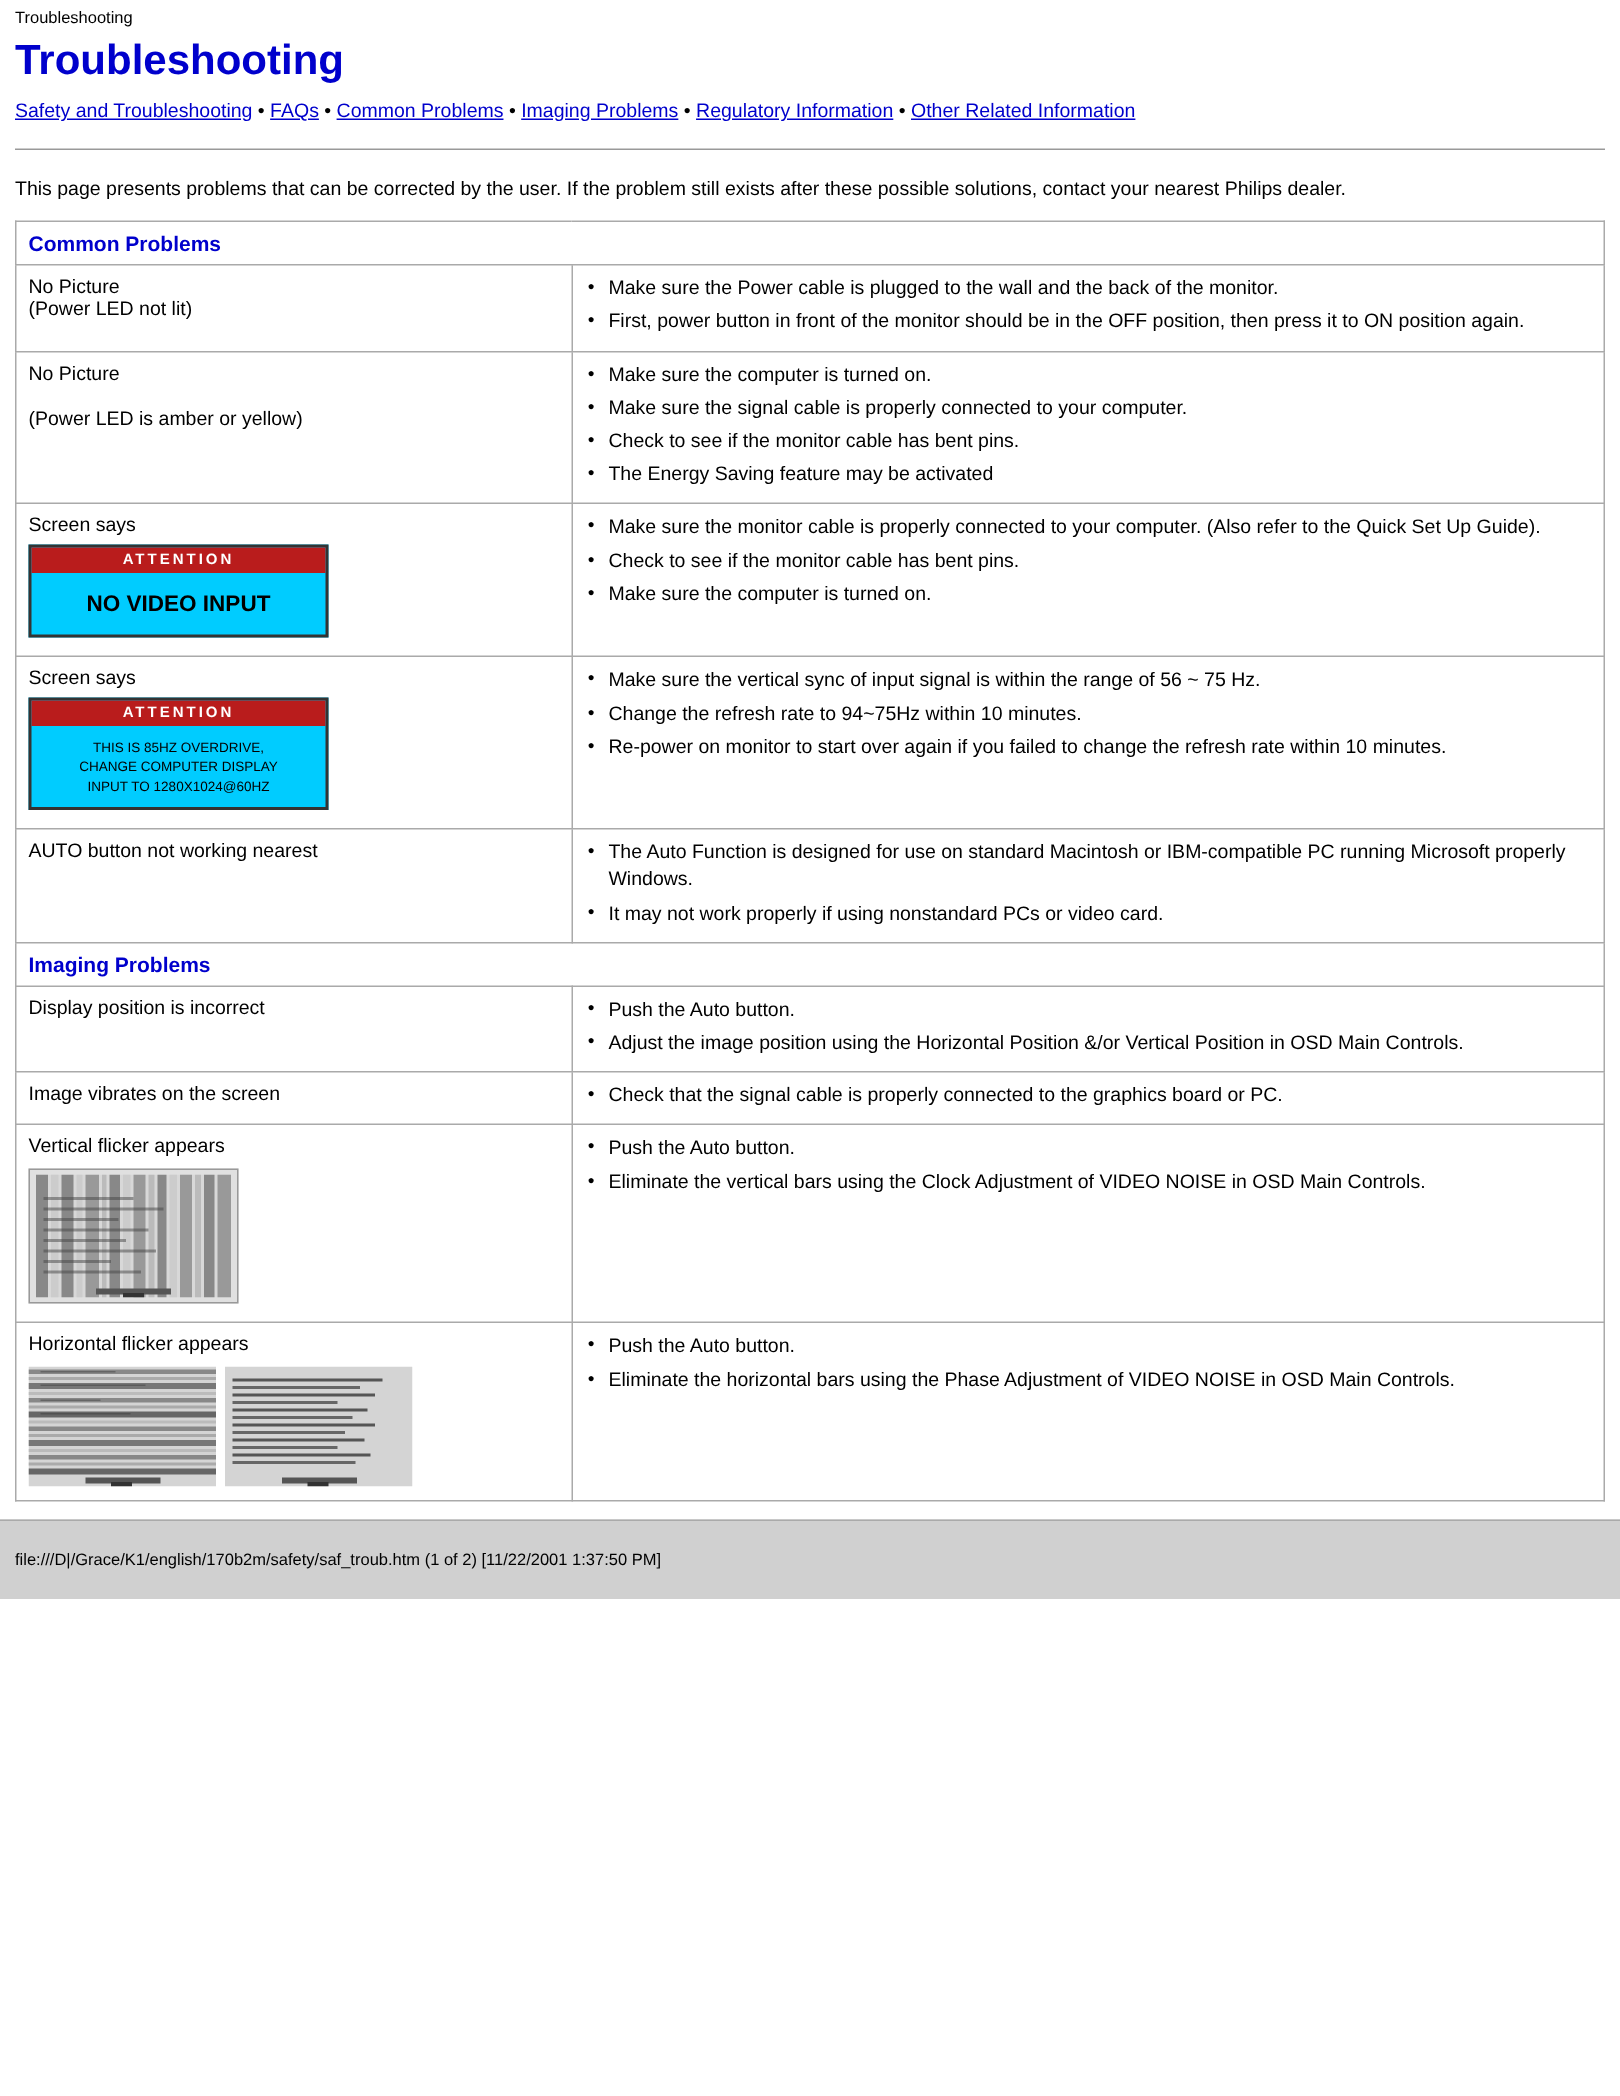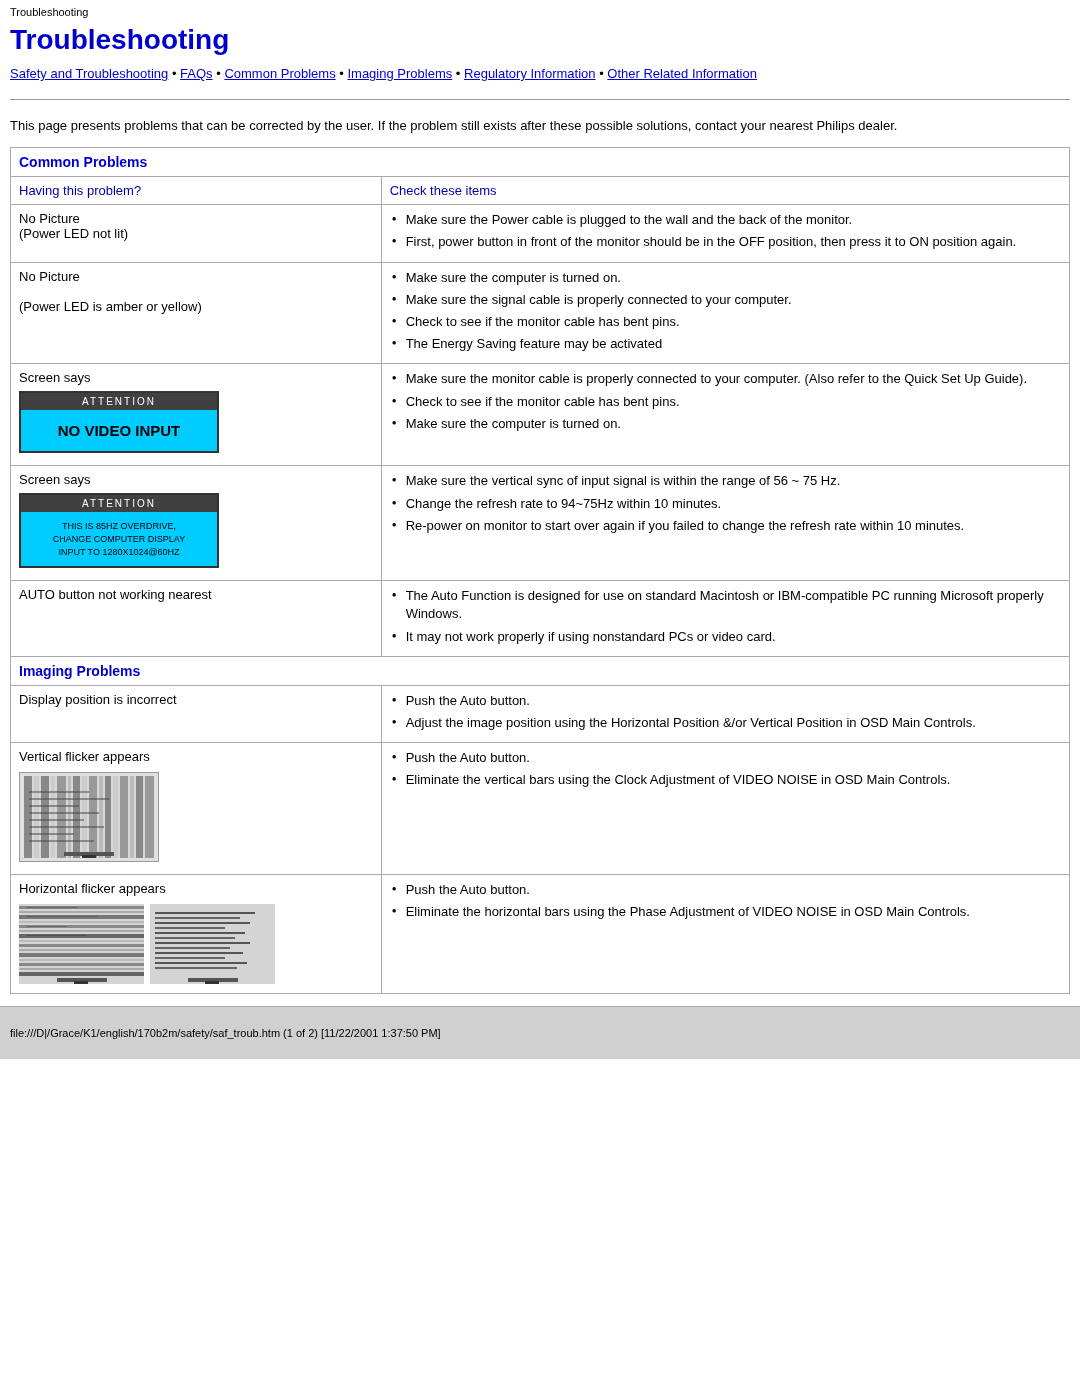--- a/index.html
+++ b/index.html
@@ -103,24 +103,24 @@
       top: 2px;
     }
     .attention-box {
       background: #00ccff;
       border: 2px solid #333;
       width: 200px;
       margin: 6px 0;
       text-align: center;
     }
     .attention-header {
-      background: #404040;
+      background: #b91c1c;
       color: #fff;
       font-size: 10px;
-      font-weight: normal;
+      font-weight: bold;
       letter-spacing: 2px;
       padding: 3px 0;
     }
     .attention-body {
       padding: 12px 6px;
       font-size: 15px;
       font-weight: bold;
       color: #000;
     }
     .attention-box2 {
@@ -188,24 +188,20 @@
 <div class="main-table-wrapper">
   <table class="main-table">
 
     <tbody>
         <tr>
       <td colspan="2" class="section-header">
         <span>Common Problems</span>
       </td>
     </tr>
 
-    <tr>
-      <td class="col-problem col-header-problem">Having this problem?</td>
-      <td class="col-check col-header-check">Check these items</td>
-    </tr>
 
     <tr>
       <td class="col-problem">
         <span>No Picture<br>(Power LED not lit)</span>
       </td>
       <td class="col-check">
         <ul class="bullet-list">
           <li>Make sure the Power cable is plugged to the wall and the back of the monitor.</li>
           <li>First, power button in front of the monitor should be in the OFF position, then press it to ON position again.</li>
         </ul>
@@ -283,20 +279,30 @@
         <span>Display position is incorrect</span>
       </td>
       <td class="col-check">
         <ul class="bullet-list">
           <li>Push the Auto button.</li>
           <li>Adjust the image position using the Horizontal Position &amp;/or Vertical Position in OSD Main Controls.</li>
         </ul>
       </td>
     </tr>
 
+    <tr>
+      <td class="col-problem">
+        <span>Image vibrates on the screen</span>
+      </td>
+      <td class="col-check">
+        <ul class="bullet-list">
+          <li>Check that the signal cable is properly connected to the graphics board or PC.</li>
+        </ul>
+      </td>
+    </tr>
 
     <tr>
       <td class="col-problem">
         <span>Vertical flicker appears</span>
         <div style="margin-top:8px;">
           <div class="screen-img-placeholder">
             <svg width="130" height="82" viewBox="0 0 130 82" xmlns="http://www.w3.org/2000/svg">
               <rect width="130" height="82" fill="#d8d8d8"></rect>
 
               <rect x="0" y="0" width="8" height="82" fill="#888"></rect>

